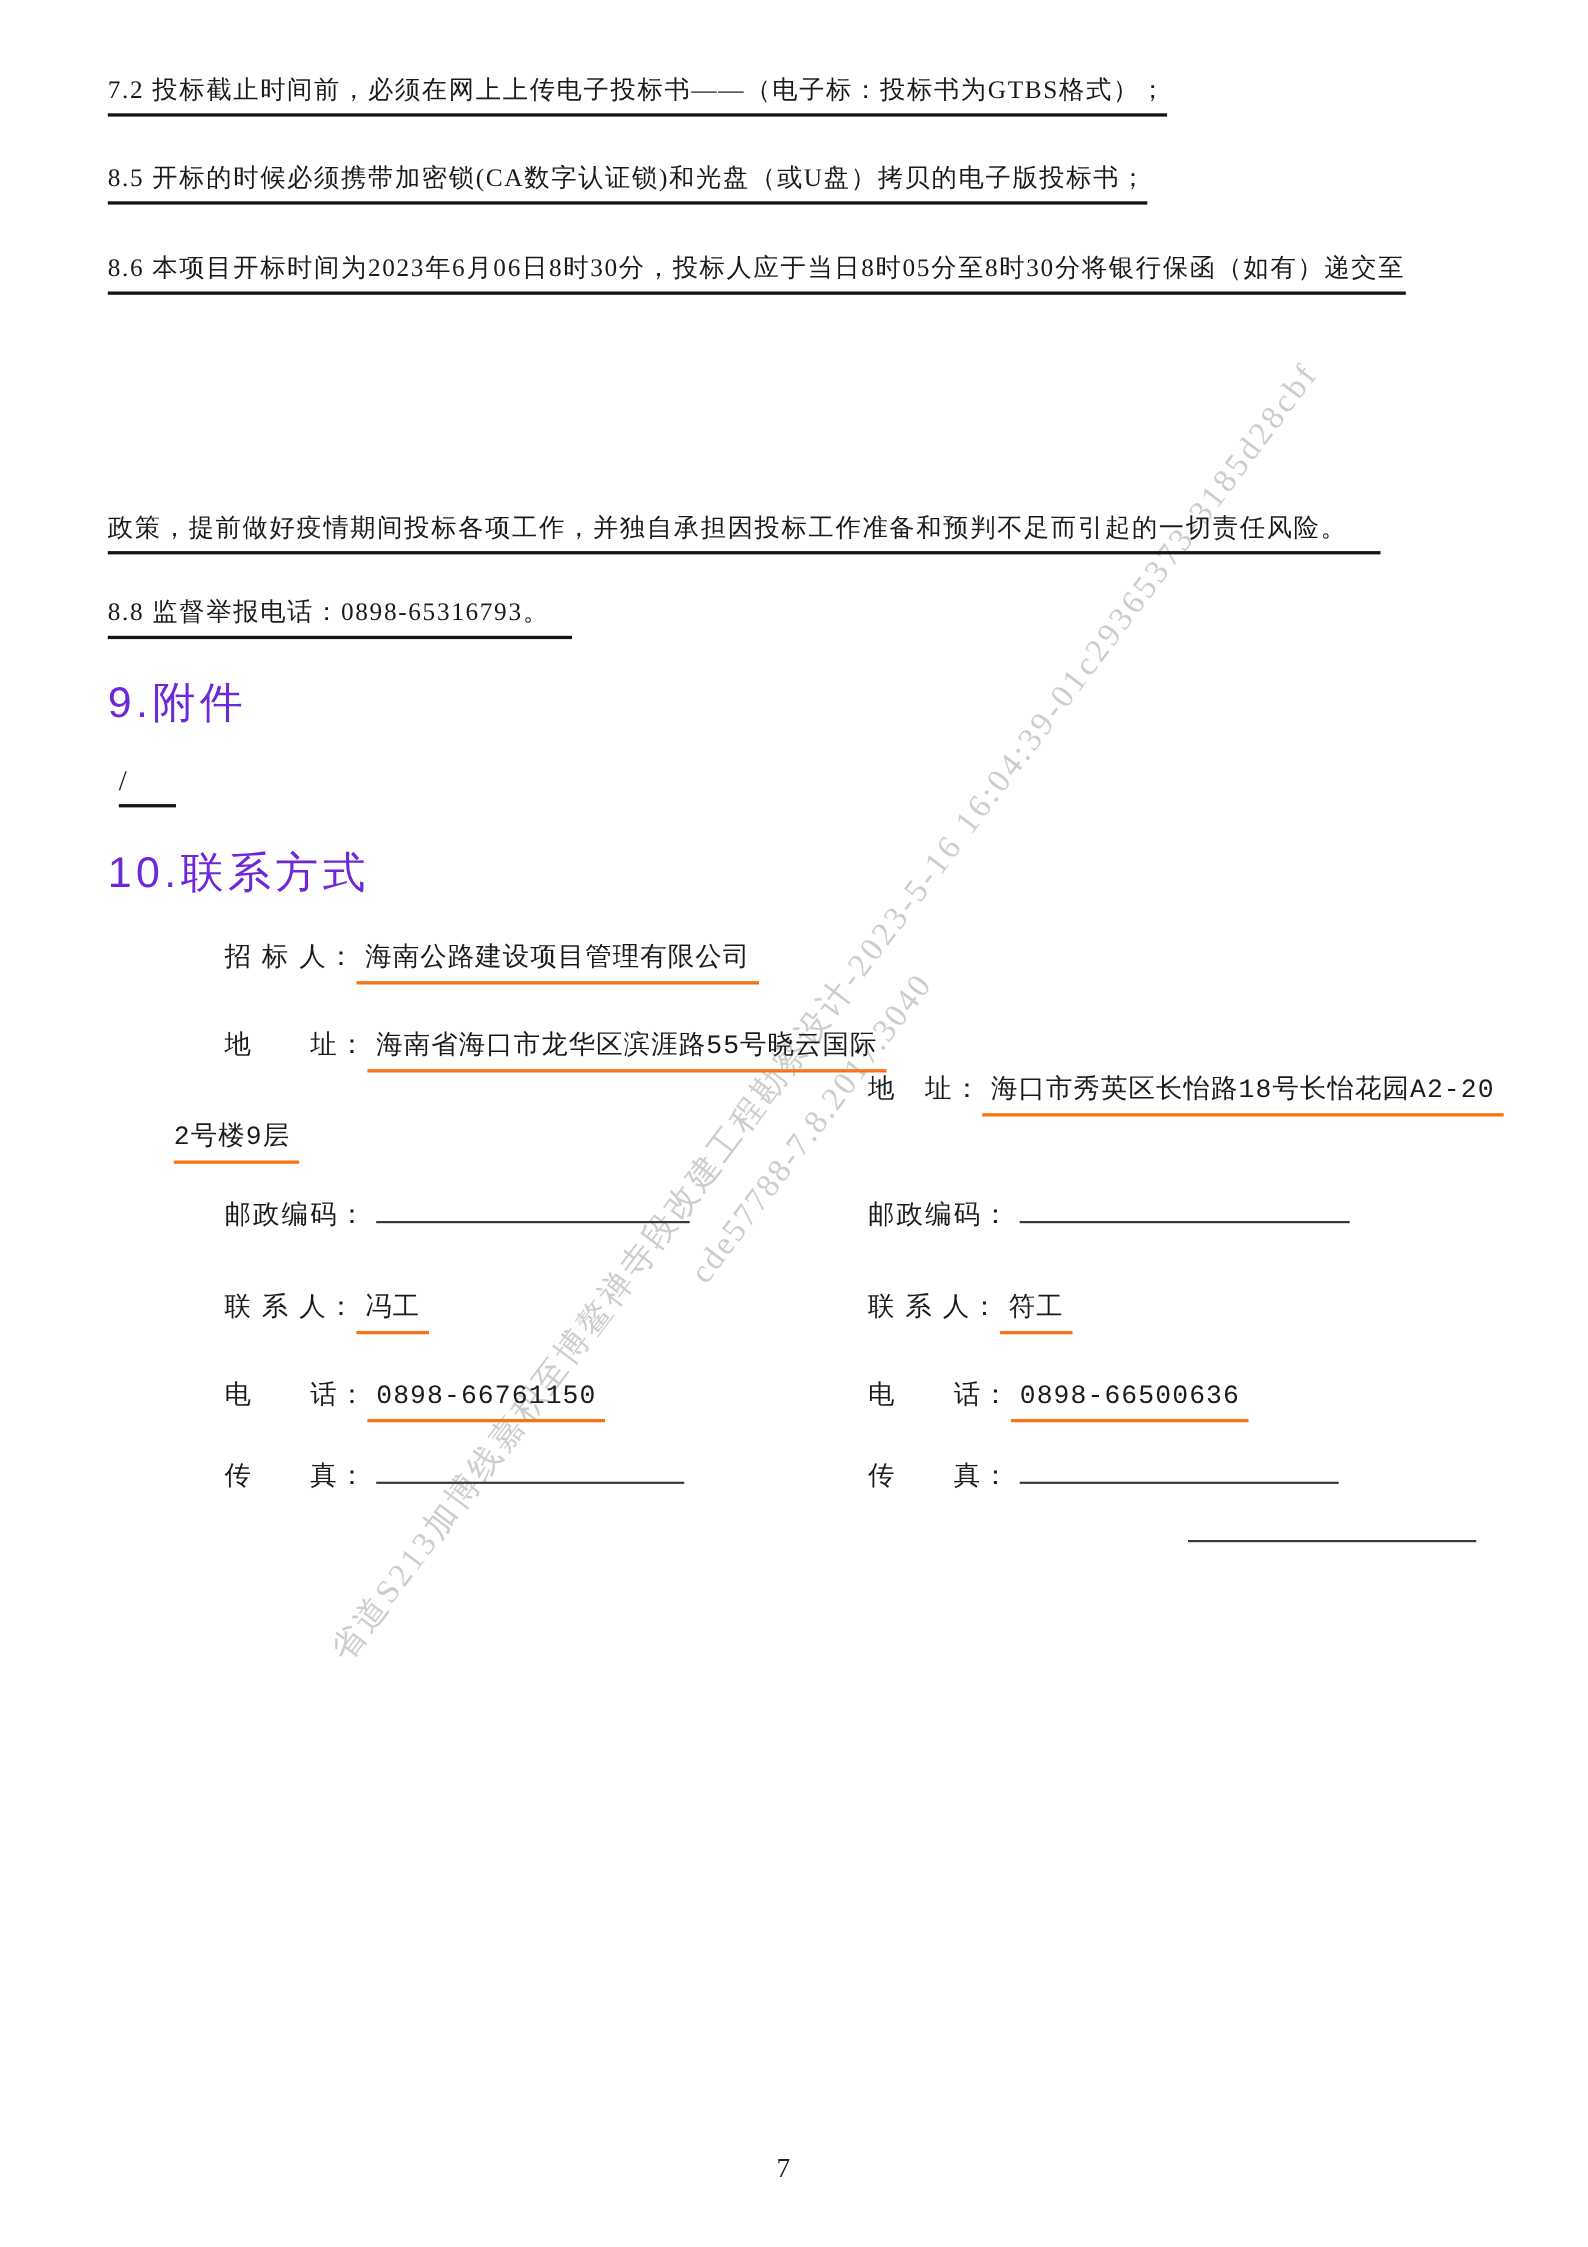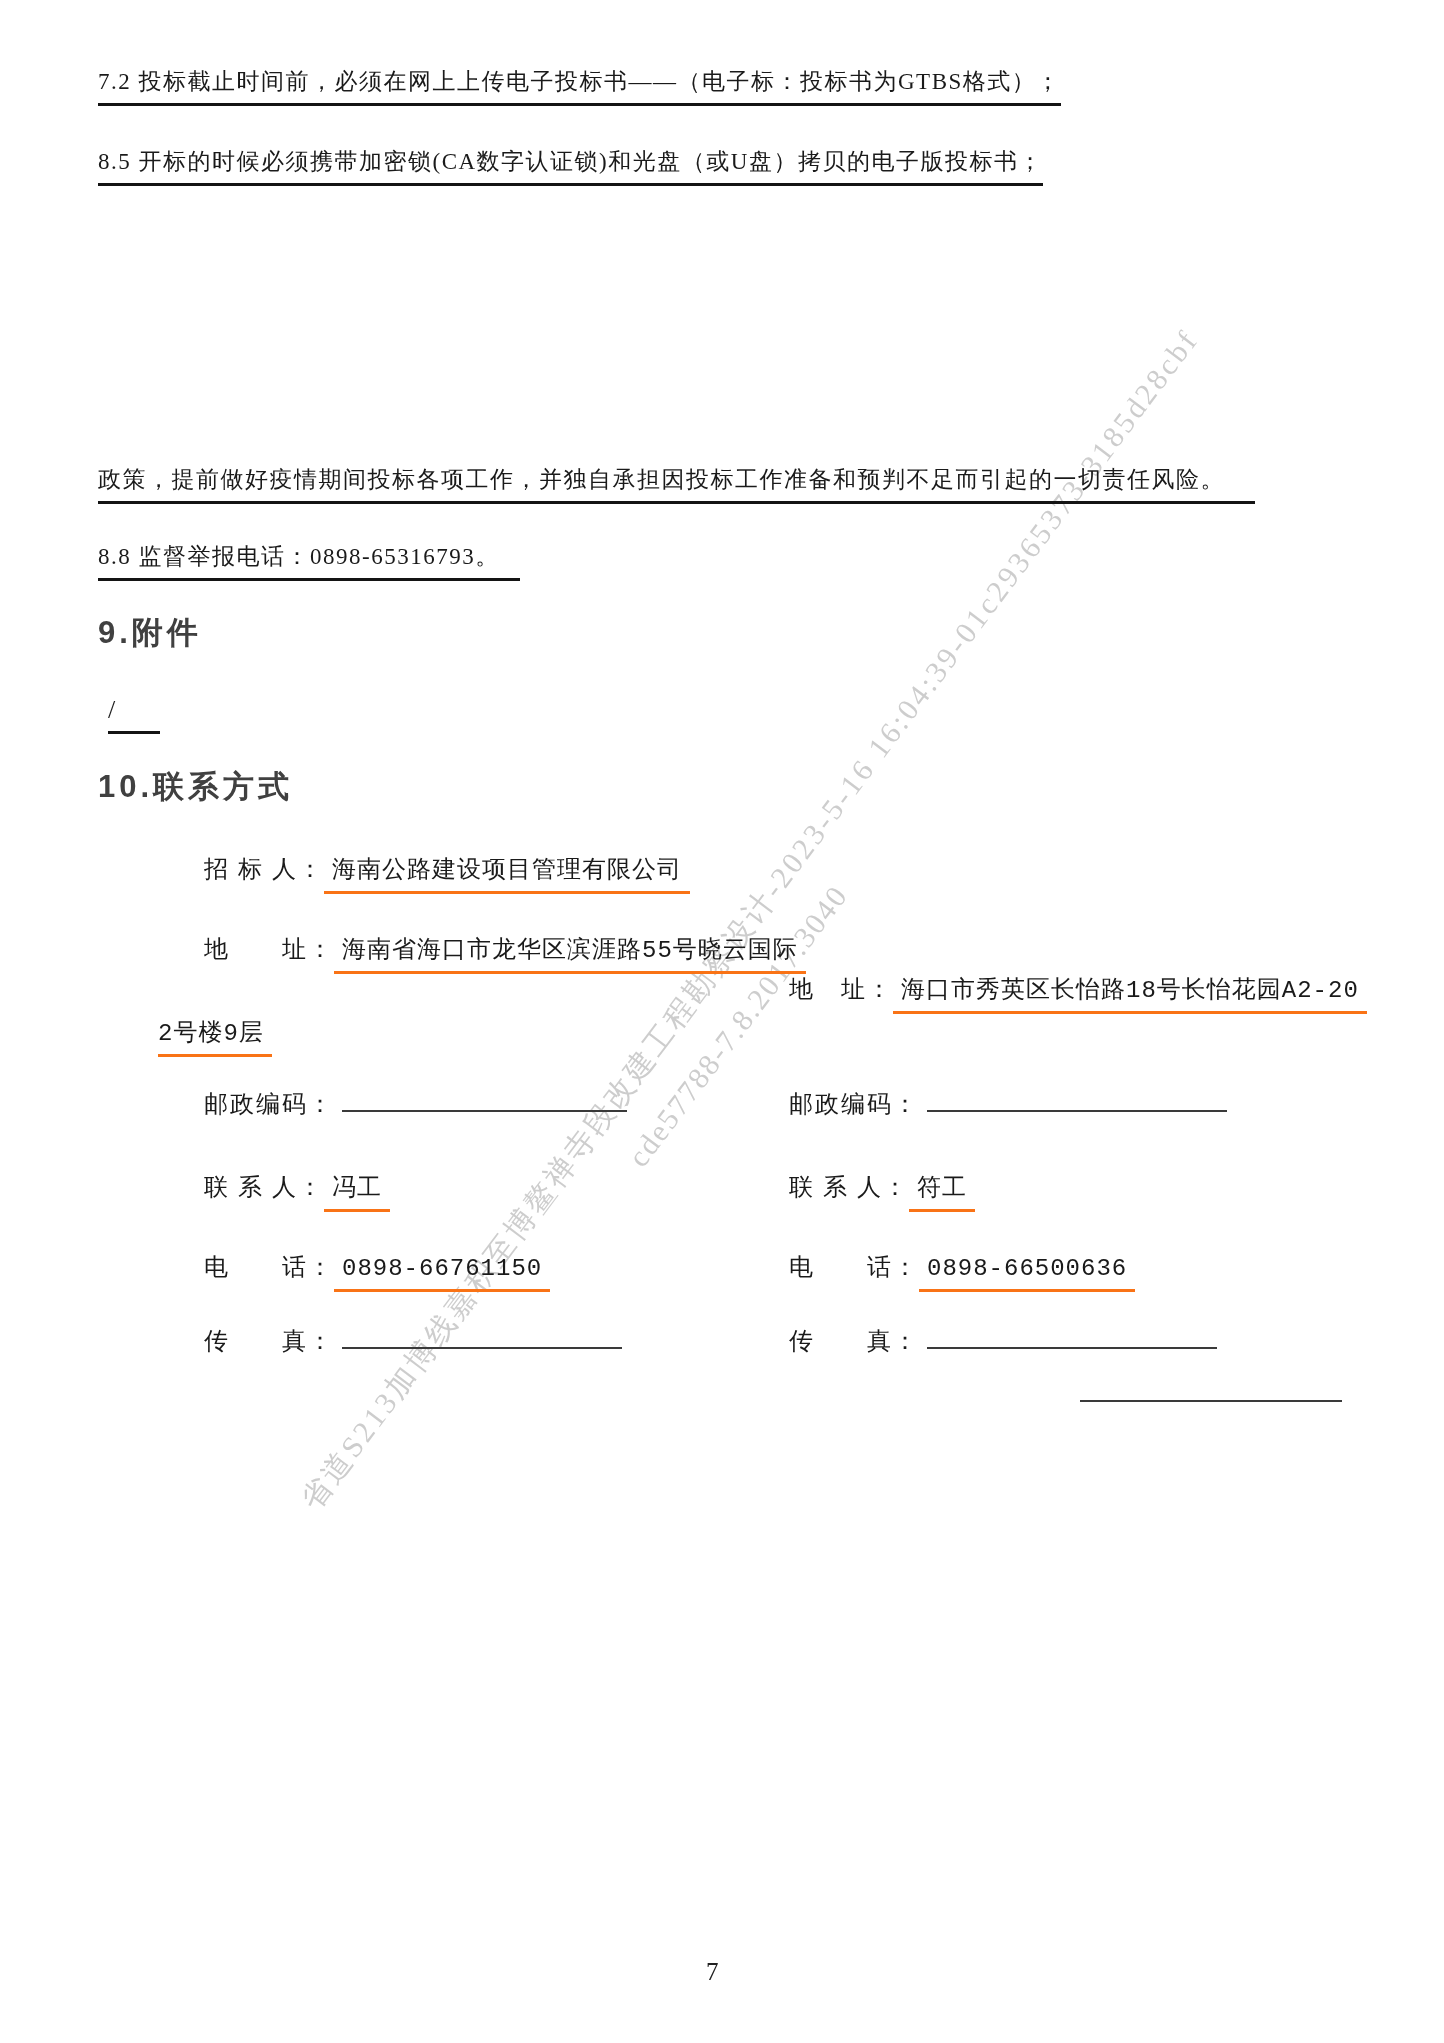--- a/index.html
+++ b/index.html
@@ -6,21 +6,21 @@
   .page{
     position:relative;width:1444px;height:2043px;background:#ffffff;overflow:hidden;
     font-family:"Liberation Serif","DejaVu Serif",serif;color:#1a1a1a;
   }
   .line{position:absolute;white-space:nowrap;font-size:23px;letter-spacing:1.5px;}
   .u{border-bottom:3px solid #141414;padding-bottom:9px;}
   .pad30{padding-right:30px;}
   .pad20{padding-right:20px;}
   .h{
     position:absolute;font-family:"Liberation Sans","DejaVu Sans",sans-serif;
-    font-weight:bold;font-size:31px;letter-spacing:4px;color:#404040;white-space:nowrap;
+    font-weight:normal;font-size:39px;letter-spacing:4px;color:#6d28d9;white-space:nowrap;
   }
   .crow{position:absolute;white-space:nowrap;font-size:24px;letter-spacing:1px;}
   .lbl{letter-spacing:2px;margin-left:44px;}
   .val{border-bottom:3px solid #f97316;padding:0 8px 7px 8px;font-family:Liberation Mono, monospace;}
   .blank{display:inline-block;border-bottom:2px solid #3a3a3a;height:6px;margin-left:8px;}
   .slashu{display:inline-block;width:52px;border-bottom:3px solid #141414;padding-bottom:6px;font-size:26px;}
   .wm{
     position:absolute;white-space:nowrap;color:#c5c5c5;opacity:.85;
     transform:translate(-50%,-50%) rotate(-53deg);
     font-family:"Liberation Serif","DejaVu Serif",serif;
@@ -34,20 +34,23 @@
 <div class="page">
 
   <div class="wm" style="left:750px;top:920px;font-size:30px;letter-spacing:3px;">省道S213加博线嘉积至博鳌禅寺段改建工程勘察设计-2023-5-16 16:04:39-01c29365373-3185d28cbf</div>
   <div class="wm" style="left:738px;top:1026px;font-size:30px;letter-spacing:2px;">cde57788-7.8.2017.3040</div>
 
   <div class="line" style="left:98px;top:66px">
     <span class="u">7.2  投标截止时间前，必须在网上上传电子投标书——（电子标：投标书为GTBS格式）；</span>
   </div>
   <div class="line" style="left:98px;top:146px">
     <span class="u">8.5  开标的时候必须携带加密锁(CA数字认证锁)和光盘（或U盘）拷贝的电子版投标书；</span>
+  </div>
+  <div class="line" style="left:98px;top:228px">
+    <span class="u">8.6  本项目开标时间为2023年6月06日8时30分，投标人应于当日8时05分至8时30分将银行保函（如有）递交至</span>
   </div>
   <div class="line" style="left:98px;top:464px">
     <span class="u pad30">政策，提前做好疫情期间投标各项工作，并独自承担因投标工作准备和预判不足而引起的一切责任风险。</span>
   </div>
   <div class="line" style="left:98px;top:541px">
     <span class="u pad20">8.8  监督举报电话：0898-65316793。</span>
   </div>
 
   <div class="h" style="left:98px;top:612px">9.附件</div>
   <div class="line" style="left:108px;top:695px">

